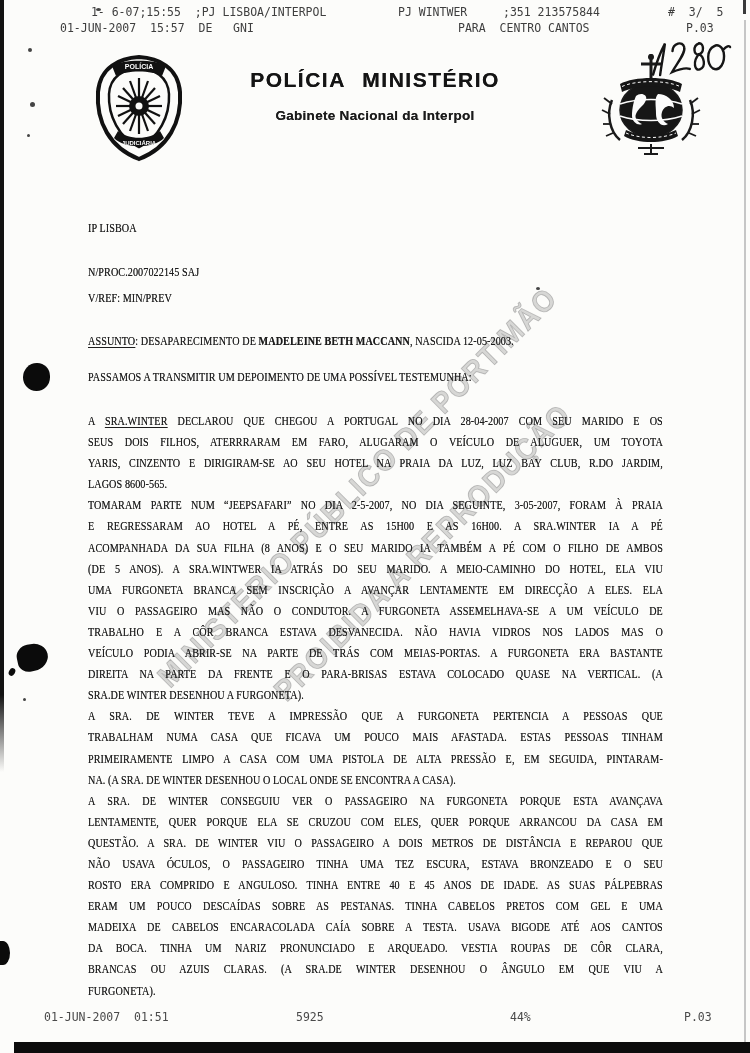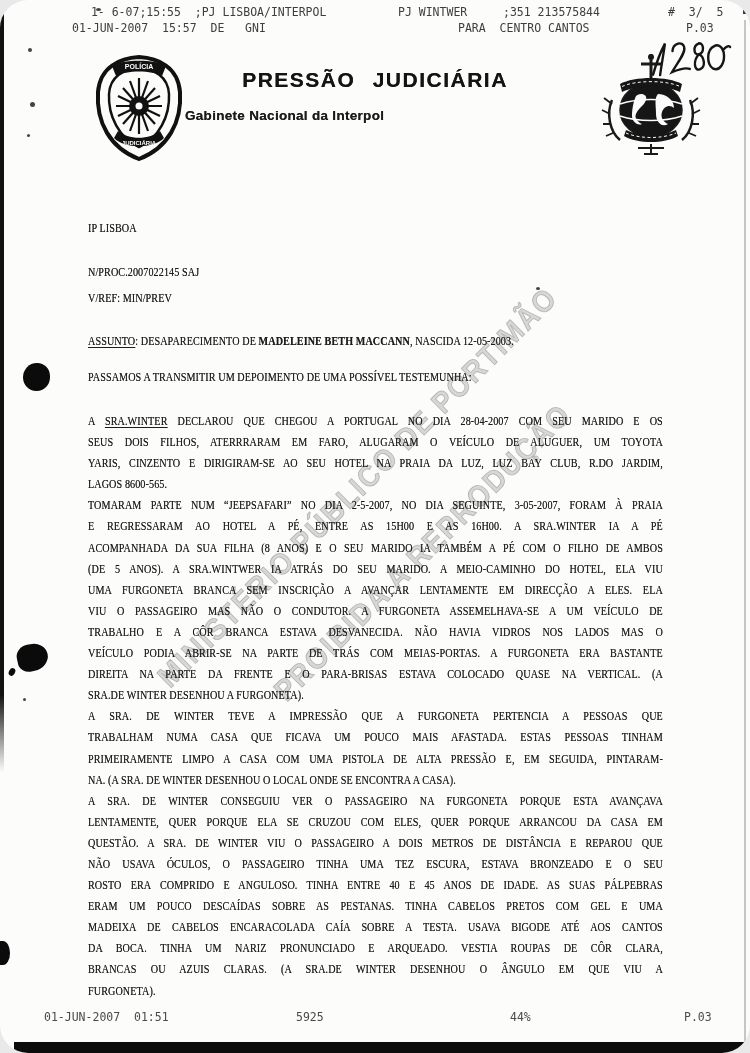--- a/index.html
+++ b/index.html
@@ -1,26 +1,26 @@
 <!DOCTYPE html>
 <html><head>
 <meta charset="utf-8">
 <style>
   html,body{margin:0;padding:0;background:#e9e9e9;}
   .page{position:relative;width:750px;height:1053px;background:#fcfcfa;overflow:hidden;
-        font-family:"Liberation Serif",serif;color:#1e1e1e;border-radius:28px;}
+        font-family:"Liberation Serif",serif;color:#1e1e1e;}
   
   .fax{position:absolute;font-family:"DejaVu Sans Mono",monospace;font-size:11.5px;
        color:#3e3e3e;white-space:pre;letter-spacing:0;}
   .fax.ft{color:#4a4a4a;}
   
   .lh-title{position:absolute;left:185px;top:68px;width:380px;text-align:center;
             font-family:"Liberation Sans",sans-serif;font-weight:700;font-size:21px;
             letter-spacing:1.5px;word-spacing:10px;color:#141414;text-shadow:0 0 .6px #333;}
-  .lh-sub{position:absolute;left:185px;top:108px;width:380px;text-align:left;
+  .lh-sub{position:absolute;left:185px;top:108px;width:380px;text-align:center;
           font-family:"Liberation Sans",sans-serif;font-weight:700;font-size:13.5px;
           letter-spacing:.3px;color:#1b1b1b;text-shadow:0 0 .4px #444;}
   
   .doc-abs{position:absolute;left:88px;z-index:2;}
   .doc-line{width:724px;transform:scaleX(.794);transform-origin:0 0;
             font-size:12.8px;line-height:21.1px;height:21.1px;
             text-align:justify;text-align-last:justify;letter-spacing:.1px;
             color:#1c1c1c;text-shadow:0 0 .5px rgba(25,25,25,.65);white-space:normal;}
   .doc-line.end{text-align:left;text-align-last:left;}
   .u{text-decoration:underline;text-underline-offset:2px;}
@@ -45,21 +45,21 @@
 </style>
 </head>
 <body>
 
 <div class="page">
 
   <div class="fax" style="left:84px;top:5px"> 1- 6-07;15:55  ;PJ LISBOA/INTERPOL</div>
   <div class="fax" style="left:398px;top:5px">PJ WINTWER</div>
   <div class="fax" style="left:503px;top:5px">;351 213575844</div>
   <div class="fax" style="left:668px;top:5px">#  3/  5</div>
-  <div class="fax" style="left:72px;top:21px">01-JUN-2007  15:57  DE   GNI</div>
+  <div class="fax" style="left:60px;top:21px">01-JUN-2007  15:57  DE   GNI</div>
   <div class="fax" style="left:458px;top:21px">PARA  CENTRO CANTOS</div>
   <div class="fax" style="left:686px;top:21px">P.03</div>
 
   <div style="position:absolute;left:92px;top:54px;z-index:2">
     <svg width="95" height="108" viewBox="0 0 95 108">
       <path d="M47,3 C66,4 86,13 88,38 C90,68 76,94 47,105 C18,94 4,68 6,38 C8,13 28,4 47,3 Z" fill="none" stroke="#111" stroke-width="4"></path>
       <path d="M47,14 C62,15 76,22 77,40 C78,62 67,84 47,93 C27,84 16,62 17,40 C18,22 32,15 47,14 Z" fill="none" stroke="#111" stroke-width="2.5"></path>
       <g stroke="#111" stroke-width="2.2">
         <line x1="47" y1="52" x2="47" y2="24"></line>
           <line x1="47" y1="52" x2="47" y2="80"></line>
@@ -80,21 +80,21 @@
       </g>
       <circle cx="47" cy="52" r="10" fill="#111"></circle>
       <circle cx="47" cy="52" r="3.5" fill="#fcfcfa"></circle>
       <path d="M20,12 C30,5 64,5 74,12 L70,22 C60,16 34,16 24,22 Z" fill="#111"></path>
       <text x="47" y="15" text-anchor="middle" font-size="7" fill="#fff" font-family="Liberation Sans,sans-serif" font-weight="bold">POLÍCIA</text>
       <path d="M22,84 C32,95 62,95 72,84 L68,77 C58,86 36,86 26,77 Z" fill="#111"></path>
       <text x="47" y="91" text-anchor="middle" font-size="6" fill="#fff" font-family="Liberation Sans,sans-serif" font-weight="bold">JUDICIÁRIA</text>
     </svg>
   </div>
 
-  <div class="lh-title">PRESSÃO JUDICIÁRIA</div>
+  <div class="lh-title">POLÍCIA MINISTÉRIO</div>
   <div class="lh-sub">Gabinete Nacional da Interpol</div>
 
   <div style="position:absolute;left:598px;top:52px;z-index:2">
     <svg width="105" height="108" viewBox="0 0 105 108">
       <line x1="53" y1="2" x2="53" y2="86" stroke="#1a1a1a" stroke-width="3"></line>
       <line x1="43" y1="12" x2="63" y2="12" stroke="#1a1a1a" stroke-width="3"></line>
       <circle cx="53" cy="5" r="3" fill="#1a1a1a"></circle>
       <path d="M14,48 C8,62 12,80 22,88" fill="none" stroke="#1a1a1a" stroke-width="2.5"></path>
       <path d="M92,48 C98,62 94,80 84,88" fill="none" stroke="#1a1a1a" stroke-width="2.5"></path>
       <g stroke="#1a1a1a" stroke-width="1.8">

